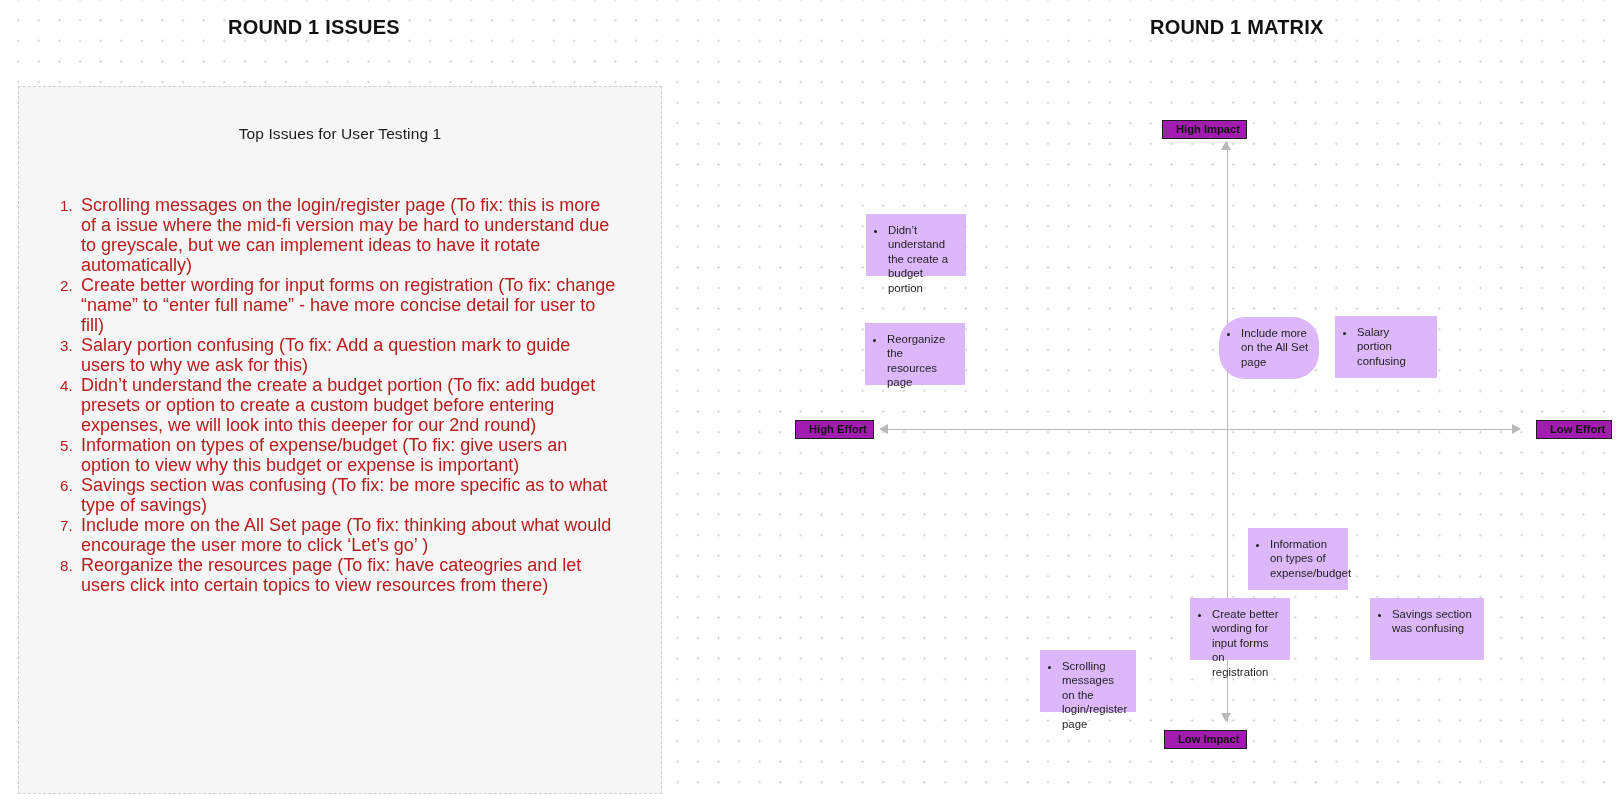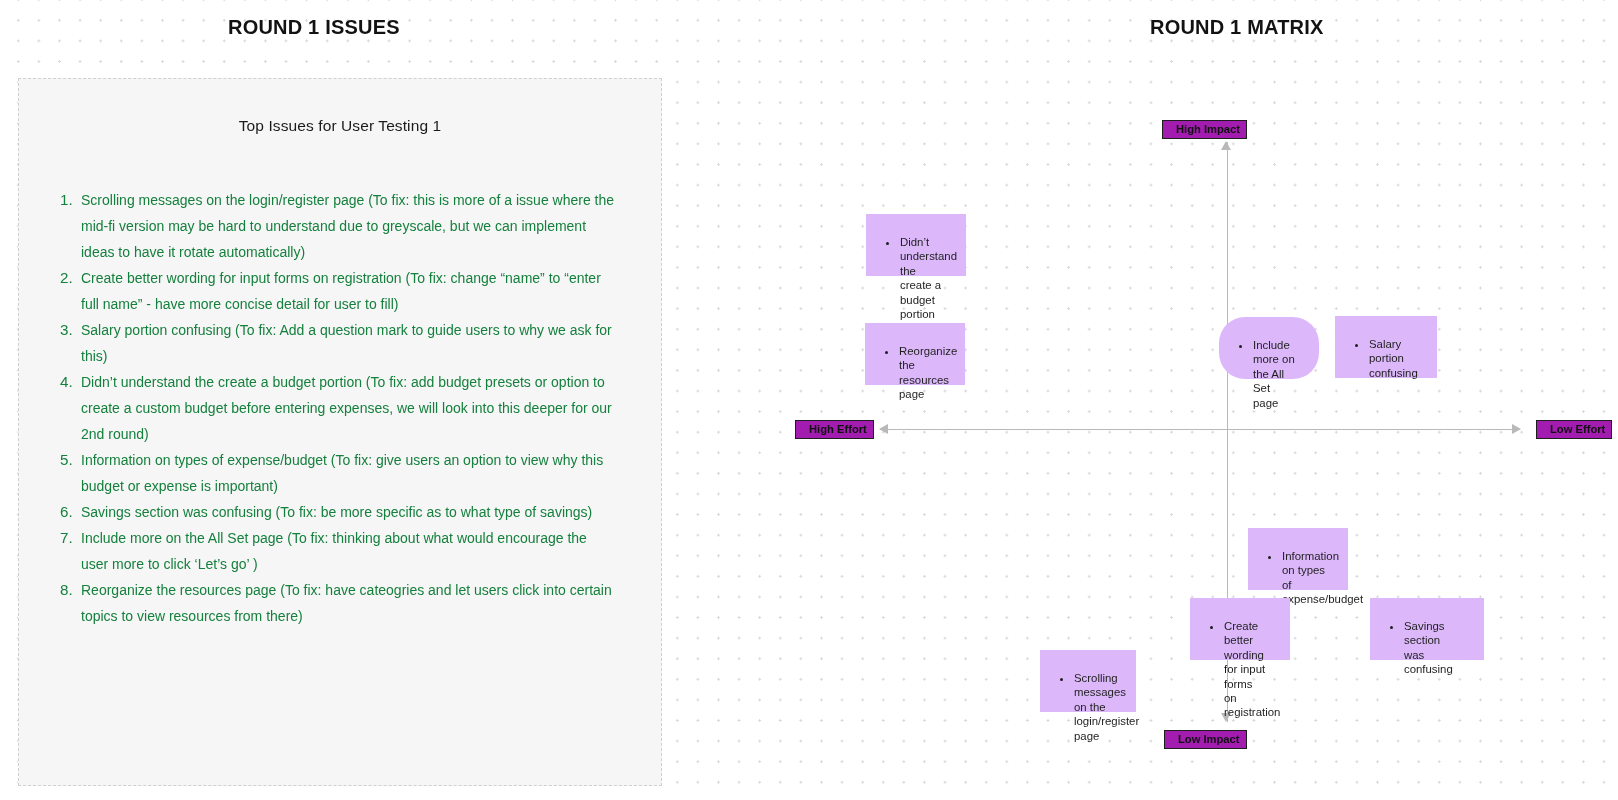--- a/index.html
+++ b/index.html
@@ -29,38 +29,38 @@
     color: #121212;
     white-space: nowrap;
   }
   #title-issues { left: 228px; top: 16px; }
   #title-matrix { left: 1150px; top: 16px; }
 
   
   .issues-panel {
     position: absolute;
     left: 18px;
-    top: 78px;
+    top: 86px;
     width: 644px;
     height: 708px;
     background: #f6f6f6;
     border: 1px dashed #cfcfcf;
   }
   .panel-heading {
     text-align: center;
     font-size: 15.5px;
     color: #1b1b1b;
     margin-top: 38px;
     letter-spacing: 0.1px;
   }
   .issues-list {
     margin: 52px 44px 0 58px;
-    font-size: 14px;
-    line-height: 26px;
-    color: #15803d;
+    font-size: 18px;
+    line-height: 20px;
+    color: #b91c1c;
   }
   .issues-list li {
     padding-left: 4px;
     margin-bottom: 0px;
   }
   .issues-list li::marker { font-size: 15.2px; }
 
   
   .matrix {
     position: absolute;
@@ -130,21 +130,21 @@
 
   
   .note {
     position: absolute;
     background: #dcb8fb;
     padding: 9px 10px 9px 8px;
     font-size: 11.4px;
     line-height: 14.4px;
     color: #1e1e1e;
   }
-  .note ul { list-style: disc; margin: 12px; padding-left: 13px; }
+  .note ul { list-style: disc; margin: 0; padding-left: 13px; }
   .note li { padding-left: 1px; }
 
   #note-didnt-understand { left: 166px; top: 214px; width: 100px; height: 62px; }
   #note-reorganize       { left: 165px; top: 323px; width: 100px; height: 62px; }
   #note-include-more     { left: 519px; top: 317px; width: 100px; height: 62px; border-radius: 26px; }
   #note-salary           { left: 635px; top: 316px; width: 102px; height: 62px; }
   #note-information      { left: 548px; top: 528px; width: 100px; height: 62px; }
   #note-create-better    { left: 490px; top: 598px; width: 100px; height: 62px; }
   #note-savings          { left: 670px; top: 598px; width: 114px; height: 62px; }
   #note-scrolling        { left: 340px; top: 650px; width: 96px; height: 62px; }

